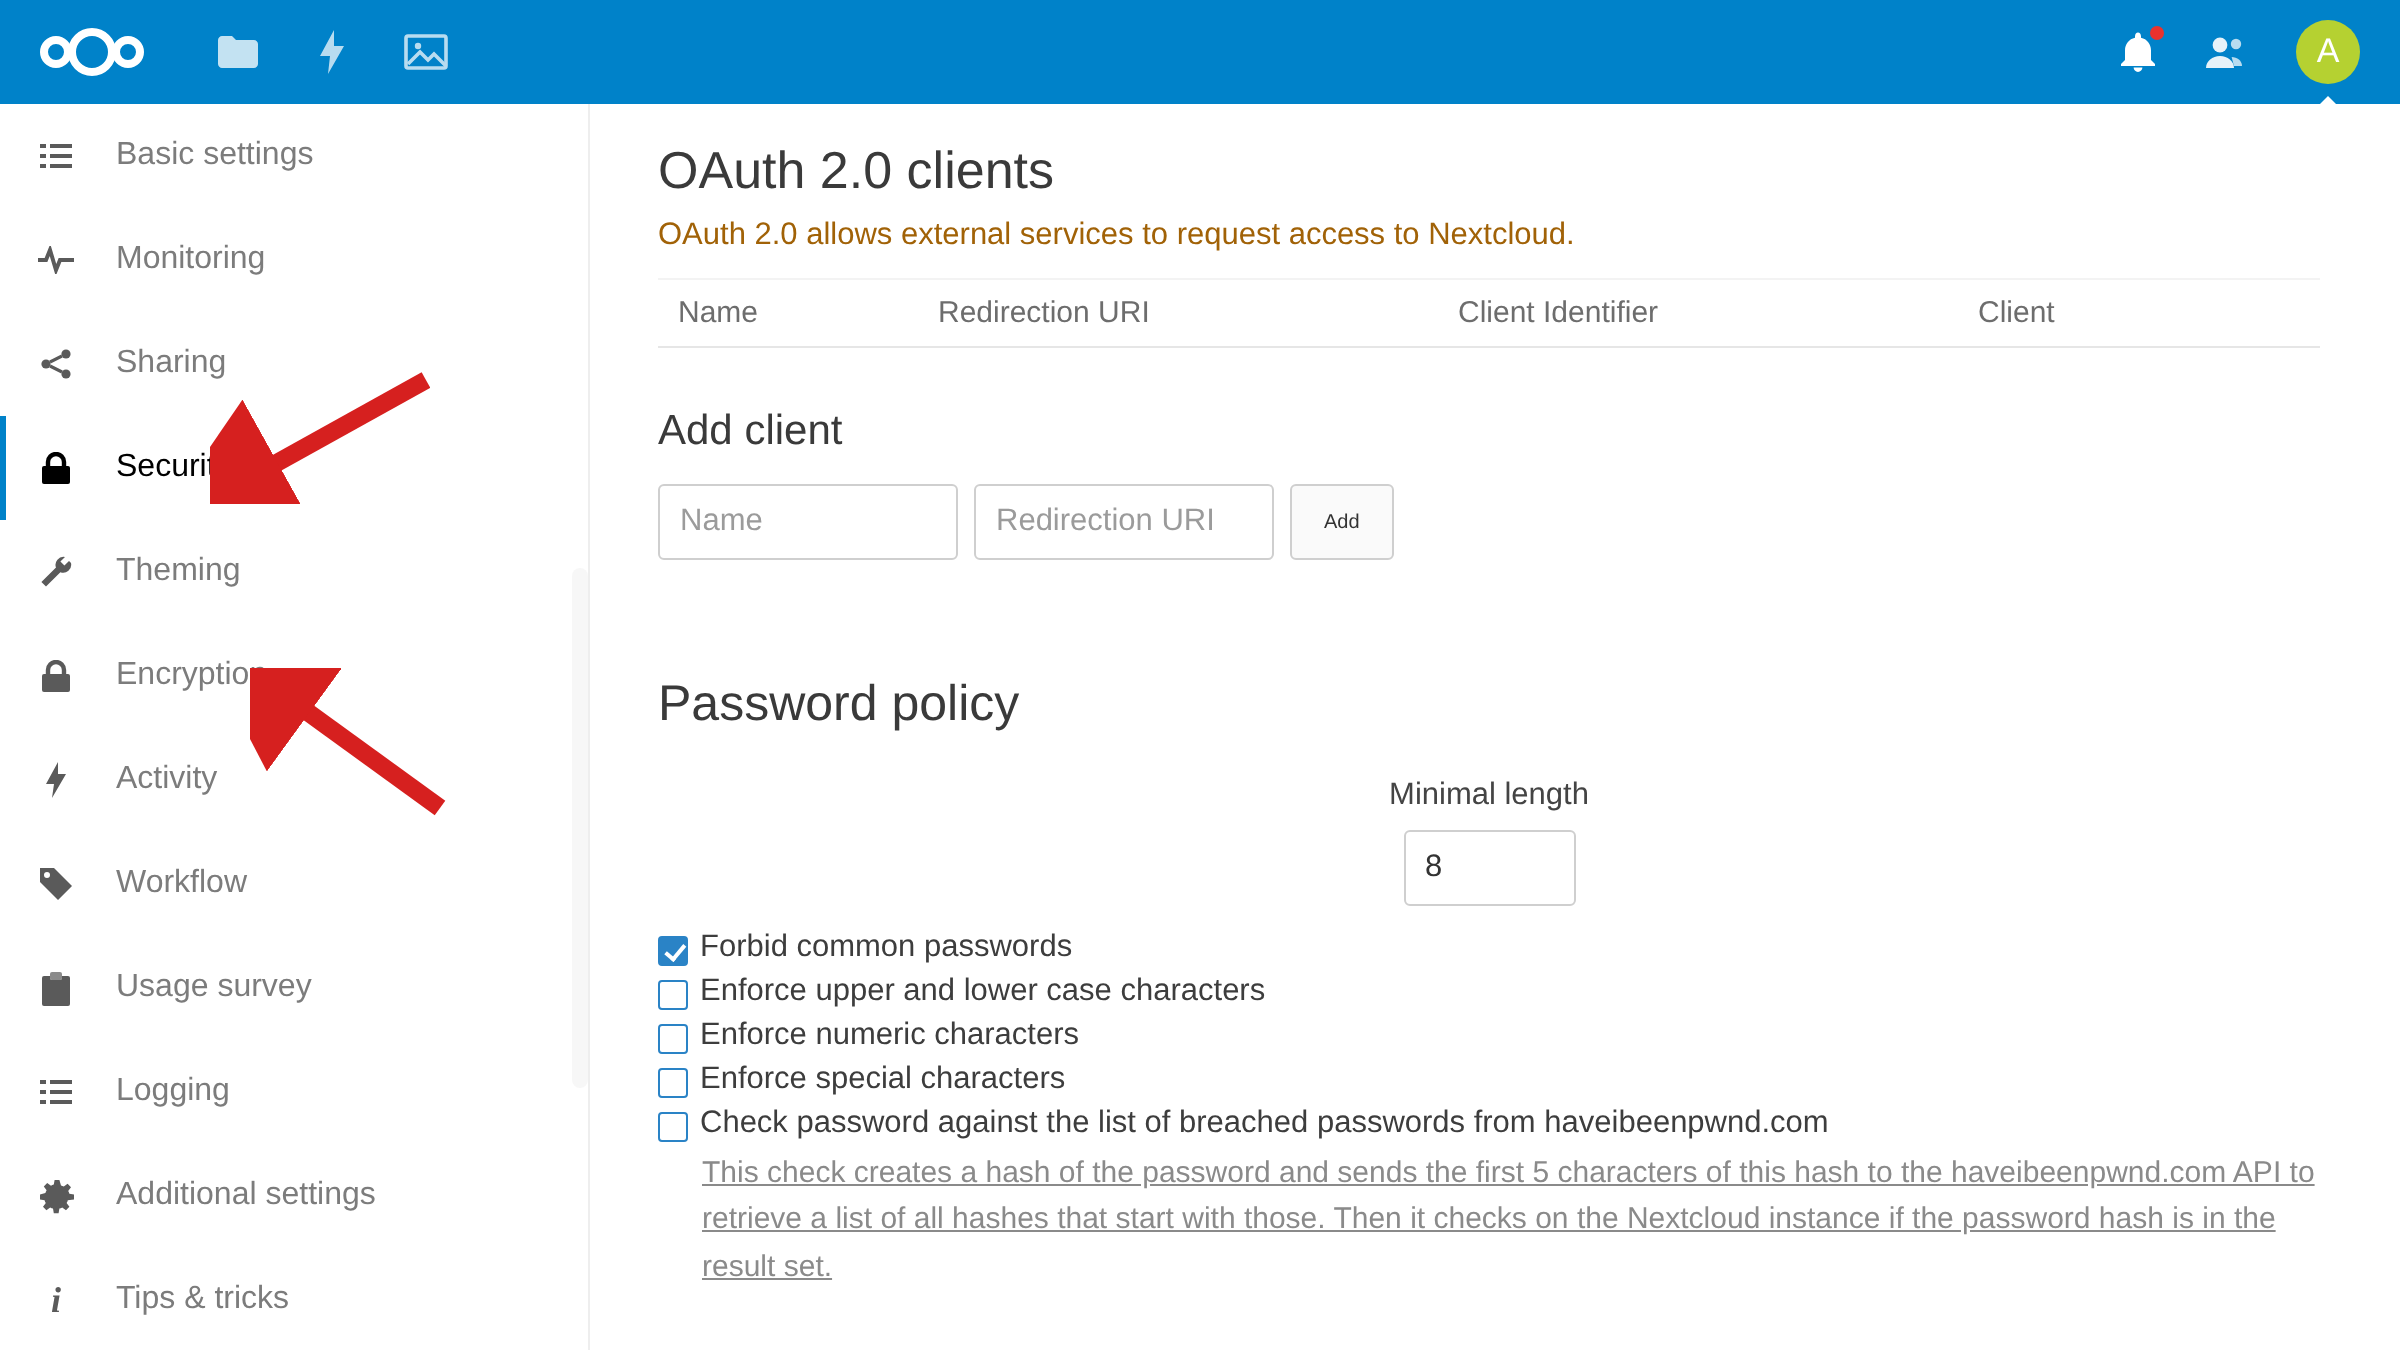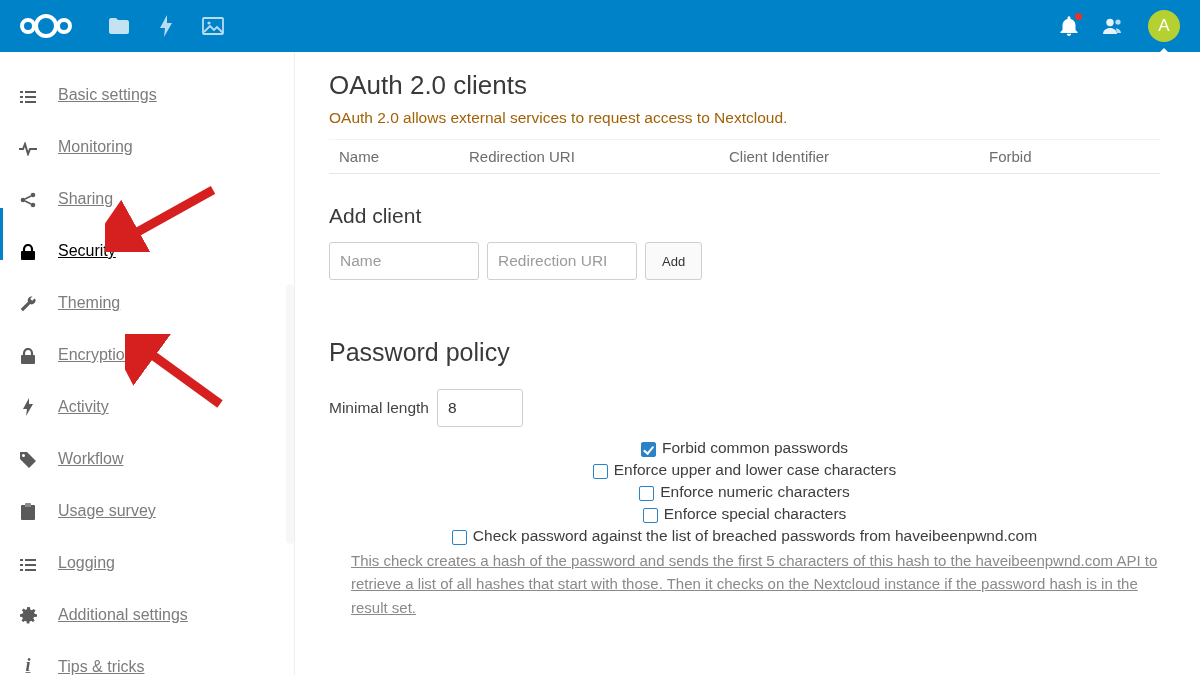--- a/index.html
+++ b/index.html
@@ -27,23 +27,23 @@
     border:6px solid transparent; border-bottom-color:#fff;
   }
   .bell-wrap { position: relative; }
   .bell-dot { position:absolute; top:-3px; right:-4px; width:7px; height:7px; border-radius:50%; background:#e9322d; }
 
   
   .body { display:flex; height: calc(675px - 52px); }
   .sidebar { width: 295px; height:100%; border-right: 1px solid #eee; position:relative; }
   .sidebar-inner { height: 100%; overflow-y: auto; }
   .sidebar-item {
-    display:flex; align-items:flex-end; gap: 20px;
+    display:flex; align-items:center; gap: 20px;
     height: 52px; padding: 0 14px 0 18px;
-    color: #7c7c7c; font-size: 16px; cursor: pointer; text-decoration: underline;
+    color: #7c7c7c; font-size: 16px; cursor: pointer;
   }
   .sidebar-item.active { color:#000; border-left: 3px solid #0082c9; padding-left:15px; }
   .sidebar-item .icon { width: 20px; display:flex; justify-content:center; color:#5a5a5a; }
   .sidebar-item.active .icon { color:#000; }
   .vscroll-hint { position:absolute; right:0; top:232px; width:8px; height:260px; background:#c9c9c9; opacity:0.15; border-radius:4px; }
 
   
   .arrow { position:absolute; pointer-events:none; }
 
   
@@ -54,26 +54,26 @@
   table.oauth th { text-align:left; font-weight:400; color:#6d6d6d; font-size:15px; padding: 8px 10px; border-bottom:1px solid #e6e6e6; border-top:1px solid #f3f3f3;}
   h3.add { font-size: 21px; font-weight:400; color:#3a3a3a; margin-bottom: 14px; }
   .addrow { display:flex; gap:8px; margin-bottom: 58px;}
   input[type=text], .numfield {
     border:1px solid #cfcfcf; border-radius:3px; height:38px; padding:0 10px;
     font-size:15.5px; color:#333; background:#fff;
   }
   input[type=text]::placeholder { color:#9b9b9b; }
   .in-name { width: 150px; }
   .in-uri { width: 150px; }
-  .btn { height:38px; padding:0 16px; border:1px solid #cfcfcf; background:#fafafa; border-radius:3px; font-size:13px; color:#333; cursor:pointer;}
+  .btn { height:38px; padding:0 16px; border:1px solid #cfcfcf; background:#fafafa; border-radius:3px; font-size:10px; color:#333; cursor:pointer;}
 
   h2.policy { font-size: 25px; font-weight:400; color:#3a3a3a; margin-bottom: 22px; }
-  .minrow { display:flex; align-items:center; gap:8px; color:#444; font-size:15.5px; margin-bottom: 12px;}
+  .minrow { display:flex; align-items:center; gap:8px; color:#444; font-size:15.5px; margin-bottom: 12px; flex-direction: column;}
   .numfield { width: 86px; }
-  .check { display:flex; align-items:flex-start; gap:6px; color:#3d3d3d; font-size:15.5px; margin: 4px 0; justify-content: center;}
+  .check { display:flex; align-items:flex-start; gap:6px; color:#3d3d3d; font-size:15.5px; margin: 4px 0;}
   .cb { width:15px; height:15px; border:1.5px solid #2a83c6; border-radius:2px; margin-top:3px; flex:none; display:flex; align-items:center; justify-content:center; background:#fff;}
   .cb.checked { background:#2a83c6; }
   .cb.checked::after { content:''; width:4px; height:8px; border:solid #fff; border-width:0 2px 2px 0; transform: rotate(40deg) translateY(-1px);}
   .hint { color:#8a8a8a; font-size:15px; margin: 4px 0 0 22px; line-height:1.55; max-width: 820px; text-decoration: underline;}
 
   svg { display:block; }
 </style>
 </head>
 <body>
 
@@ -264,21 +264,21 @@
   <div class="main">
     <h2 class="section">OAuth 2.0 clients</h2>
     <p class="sub">OAuth 2.0 allows external services to request access to Nextcloud.</p>
 
     <table class="oauth">
       <thead>
           <tr>
         <th style="width:130px">Name</th>
         <th style="width:260px">Redirection URI</th>
         <th style="width:260px">Client Identifier</th>
-        <th>Forbid</th>
+        <th>Client</th>
       </tr>
         </thead>
     </table>
 
     <h3 class="add">Add client</h3>
     <div class="addrow">
       <input type="text" class="in-name" placeholder="Name" style="">
       <input type="text" class="in-uri" placeholder="Redirection URI" style="">
       <button class="btn">Add</button>
     </div>

